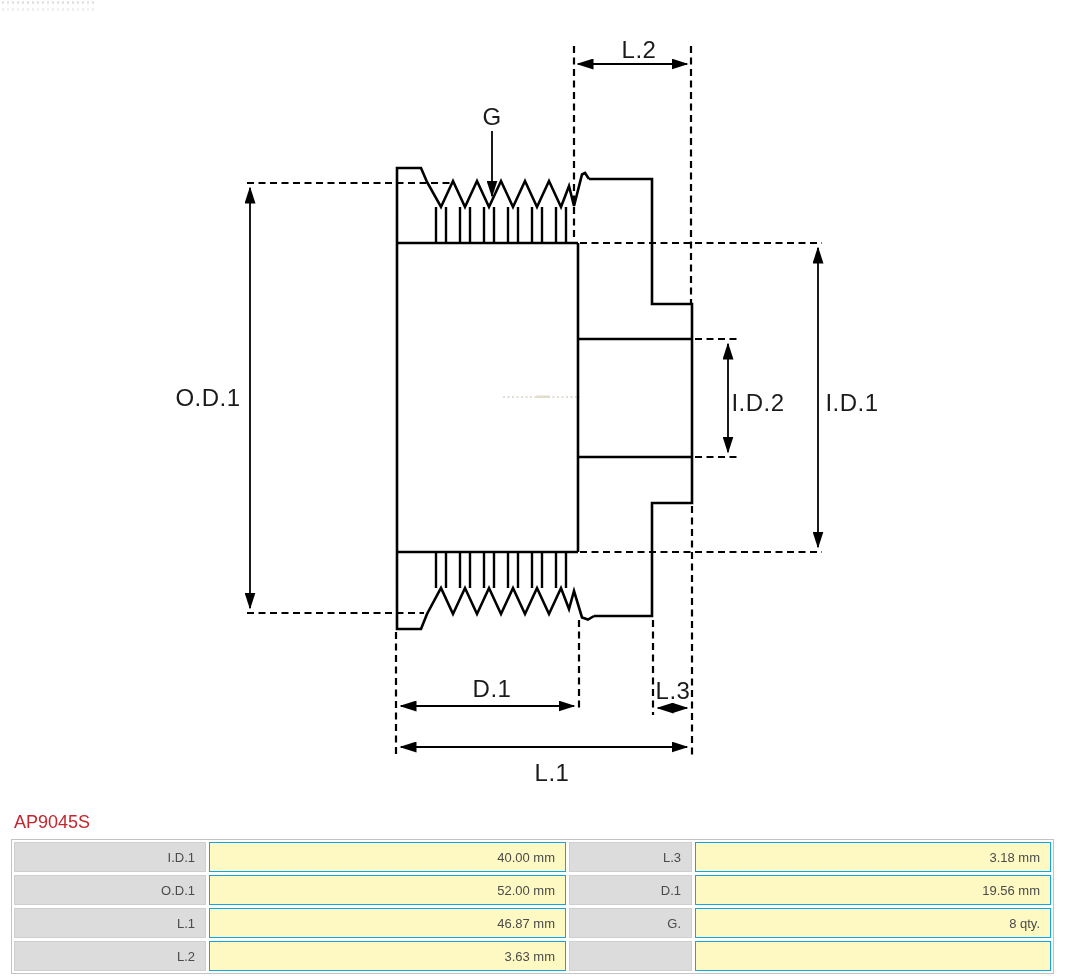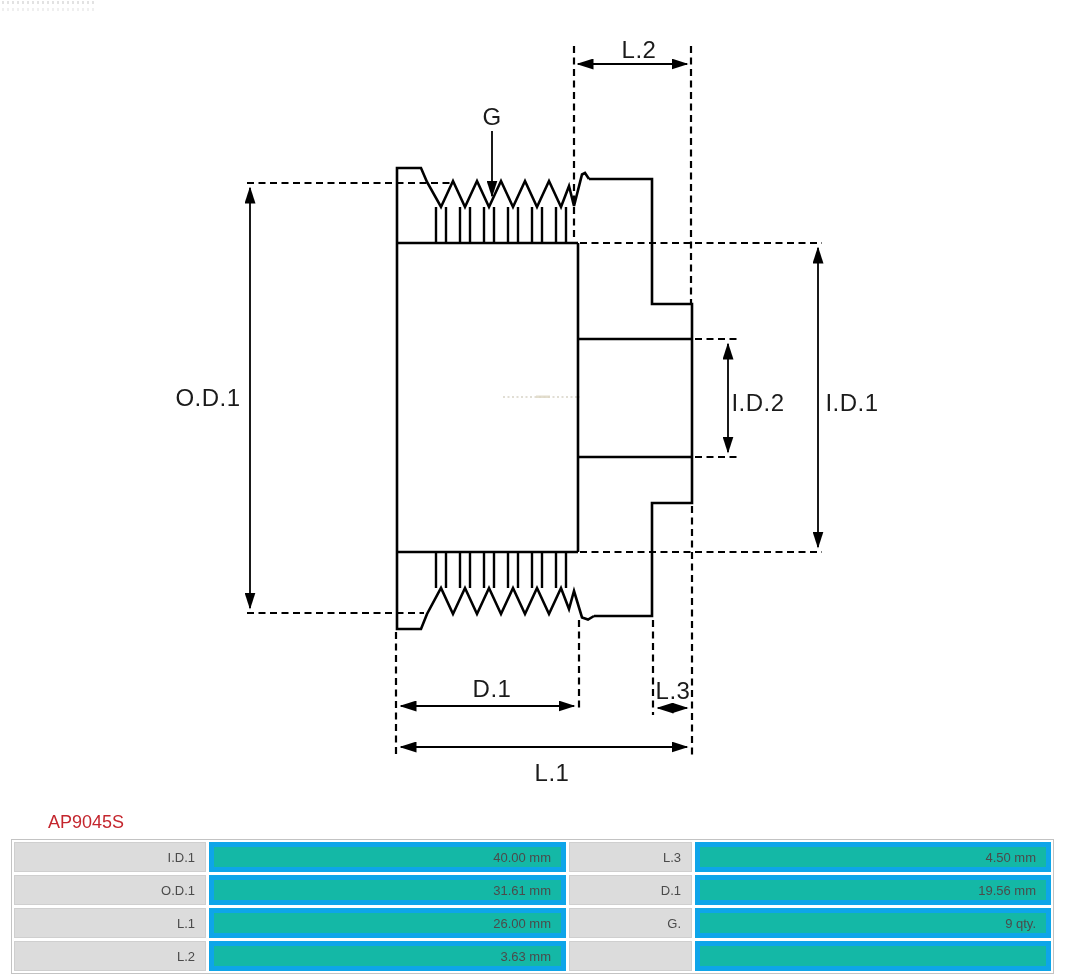--- a/index.html
+++ b/index.html
@@ -9,28 +9,28 @@
     background:
       repeating-linear-gradient(90deg, rgba(150,150,150,.5) 0 2px, rgba(255,255,255,0) 2px 5px) 0 0/100% 3px no-repeat,
       repeating-linear-gradient(90deg, rgba(185,185,185,.4) 0 2px, rgba(255,255,255,0) 2px 5px) 0 7px/100% 3px no-repeat;}
   .diagram{position:absolute;left:0;top:0;width:1066px;height:800px;display:block;}
   .outline{stroke:#000;stroke-width:2.6;fill:none;stroke-linejoin:miter;stroke-linecap:butt;}
   .walls{stroke:#000;stroke-width:2.4;fill:none;}
   .dash{stroke:#000;stroke-width:2.2;fill:none;stroke-dasharray:7 4.5;}
   .dim{stroke:#000;stroke-width:1.8;fill:none;}
   .dlabel{font-family:"Liberation Sans",sans-serif;font-size:24px;fill:#1b1b1b;letter-spacing:.5px;}
   .centermark{stroke:#d8d3c6;stroke-width:1.5;stroke-dasharray:2 2.5;}
-  .part-title{position:absolute;left:14px;top:812px;font-size:18px;font-weight:400;color:#c4262e;margin-left:34px;}
+  .part-title{position:absolute;left:14px;top:812px;font-size:18px;font-weight:400;color:#c4262e;}
   .spec-table{position:absolute;left:11px;top:839px;width:1043px;box-sizing:border-box;
       display:grid;grid-template-columns:192px 357px 123px 1fr;gap:3px;
       border:1px solid #c3c3c3;padding:2px;background:#ffffff;}
   .cell{height:30px;box-sizing:border-box;display:flex;align-items:center;justify-content:flex-end;
       padding:0 10px;font-size:13px;color:#4b4b4b;}
   .cell.label{background:#dcdcdc;border:1px solid #cfcfcf;}
-  .cell.value{background:#14b8a6;border:5px solid #0ea5e9;}
+  .cell.value{background:#fef9c3;border:1px solid #0ea5e9;}
 </style>
 </head>
 <body>
 
 <div class="page">
 
   <div class="watermark"></div>
 
   <svg class="diagram" viewBox="0 0 1066 800" xmlns="http://www.w3.org/2000/svg">
     <defs>
@@ -90,31 +90,31 @@
     </g>
   </svg>
 
   <div class="part-title">AP9045S</div>
 
   <div class="spec-table">
 
     <div class="cell label">I.D.1</div>
     <div class="cell value">40.00 mm</div>
     <div class="cell label">L.3</div>
-    <div class="cell value">4.50 mm</div>
+    <div class="cell value">3.18 mm</div>
 
     <div class="cell label">O.D.1</div>
-    <div class="cell value">31.61 mm</div>
+    <div class="cell value">52.00 mm</div>
     <div class="cell label">D.1</div>
     <div class="cell value">19.56 mm</div>
 
     <div class="cell label">L.1</div>
-    <div class="cell value">26.00 mm</div>
+    <div class="cell value">46.87 mm</div>
     <div class="cell label">G.</div>
-    <div class="cell value">9 qty.</div>
+    <div class="cell value">8 qty.</div>
 
     <div class="cell label">L.2</div>
     <div class="cell value">3.63 mm</div>
     <div class="cell label"></div>
     <div class="cell value"></div>
   </div>
 
 </div>
 
 </body></html>

